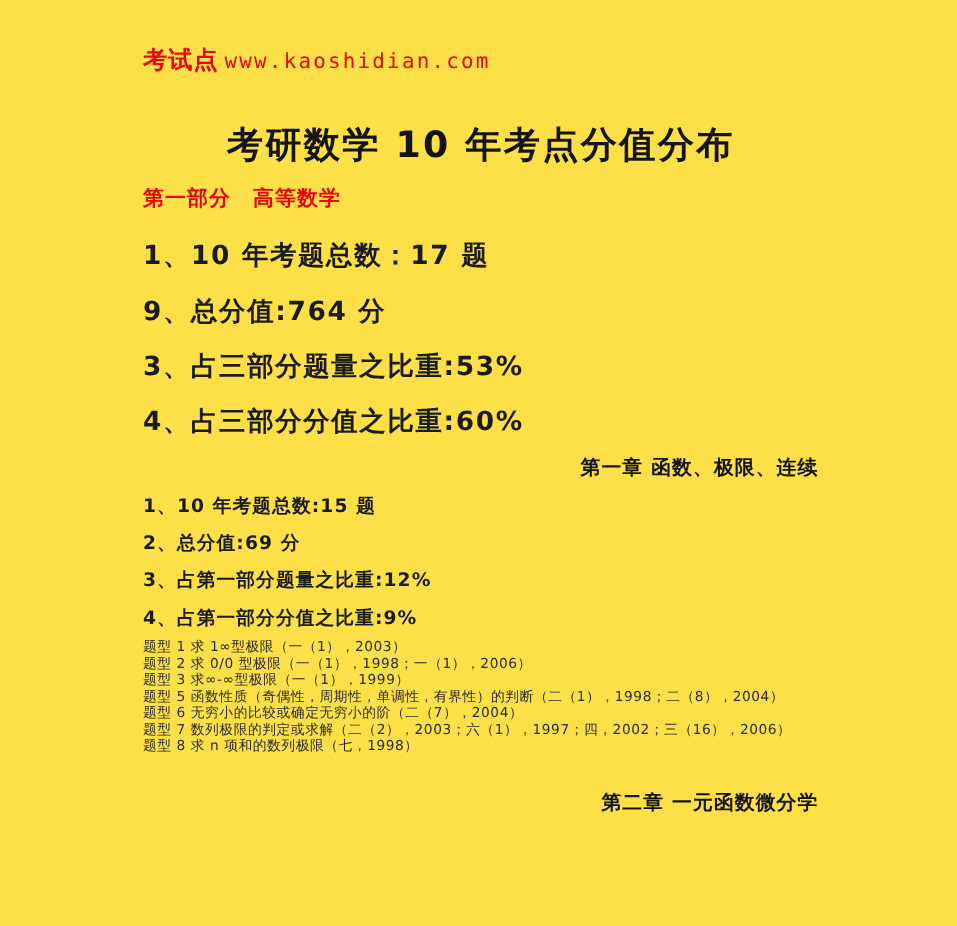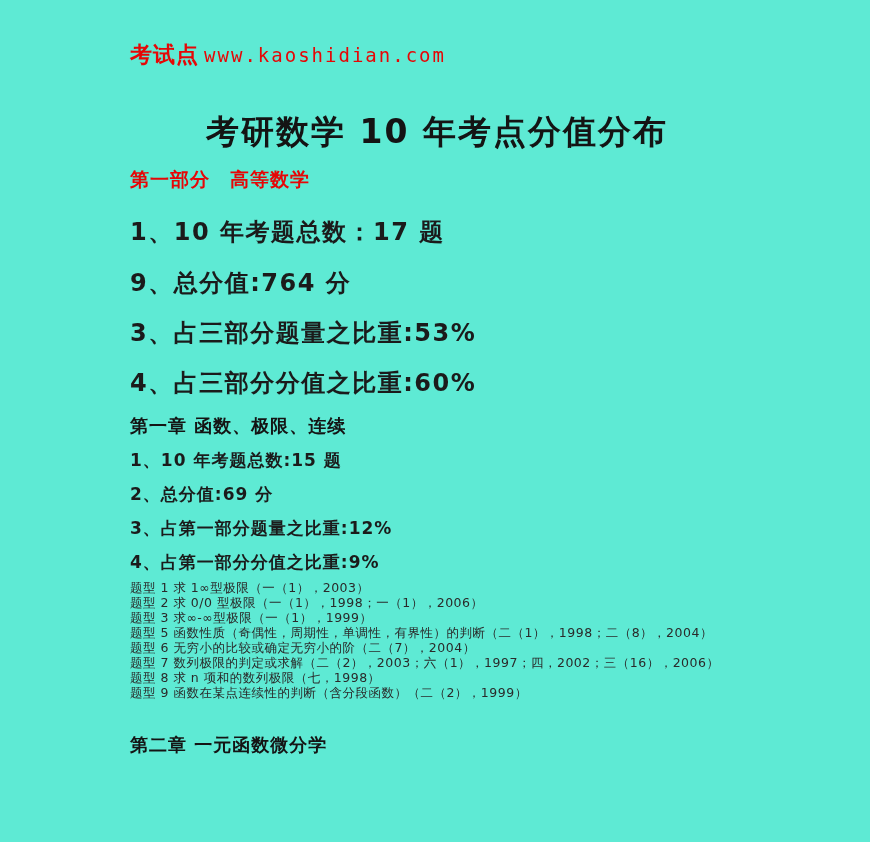--- a/index.html
+++ b/index.html
@@ -3,21 +3,21 @@
 <meta charset="utf-8">
 <style>
   * { margin: 0; padding: 0; box-sizing: border-box; }
   html, body { background: #ffffff; }
   body { font-family: "DejaVu Sans", sans-serif; }
 
   .page {
     position: relative;
     width: 870px;
     height: 842px;
-    background: #5eead4;
+    background: #fde047;
     overflow: hidden;
   }
 
   .content {
     position: absolute;
     left: 130px;
     top: 0;
     width: 614px;
   }
 
@@ -65,21 +65,21 @@
     font-weight: bold;
     color: #1b1b1b;
     letter-spacing: 1.5px;
     line-height: 1.1;
   }
   .stat-lg.first { margin-top: 26px; }
 
   
   .chapter-heading {
     margin-top: 18px;
-    text-align: left;
+    text-align: right;
     font-size: 18px;
     font-weight: bold;
     color: #141414;
     letter-spacing: 1px;
     line-height: 1.2;
   }
   .chapter-heading.ch2 { margin-top: 34px; }
 
   
   .stat-md {
@@ -131,19 +131,18 @@
     <div class="stat-md">4、占第一部分分值之比重:9%</div>
 
     <div class="qtype-list">
       <div class="qtype-item">题型 1 求 1∞型极限（一（1），2003）</div>
       <div class="qtype-item">题型 2 求 0/0 型极限（一（1），1998；一（1），2006）</div>
       <div class="qtype-item">题型 3 求∞-∞型极限（一（1），1999）</div>
       <div class="qtype-item">题型 5 函数性质（奇偶性，周期性，单调性，有界性）的判断（二（1），1998；二（8），2004）</div>
       <div class="qtype-item">题型 6 无穷小的比较或确定无穷小的阶（二（7），2004）</div>
       <div class="qtype-item">题型 7 数列极限的判定或求解（二（2），2003；六（1），1997；四，2002；三（16），2006）</div>
       <div class="qtype-item">题型 8 求 n 项和的数列极限（七，1998）</div>
-      <div class="qtype-item">题型 9 函数在某点连续性的判断（含分段函数）（二（2），1999）</div>
     </div>
 
     <div class="chapter-heading ch2">第二章 一元函数微分学</div>
 
   </div>
 </div>
 
 </body></html>

